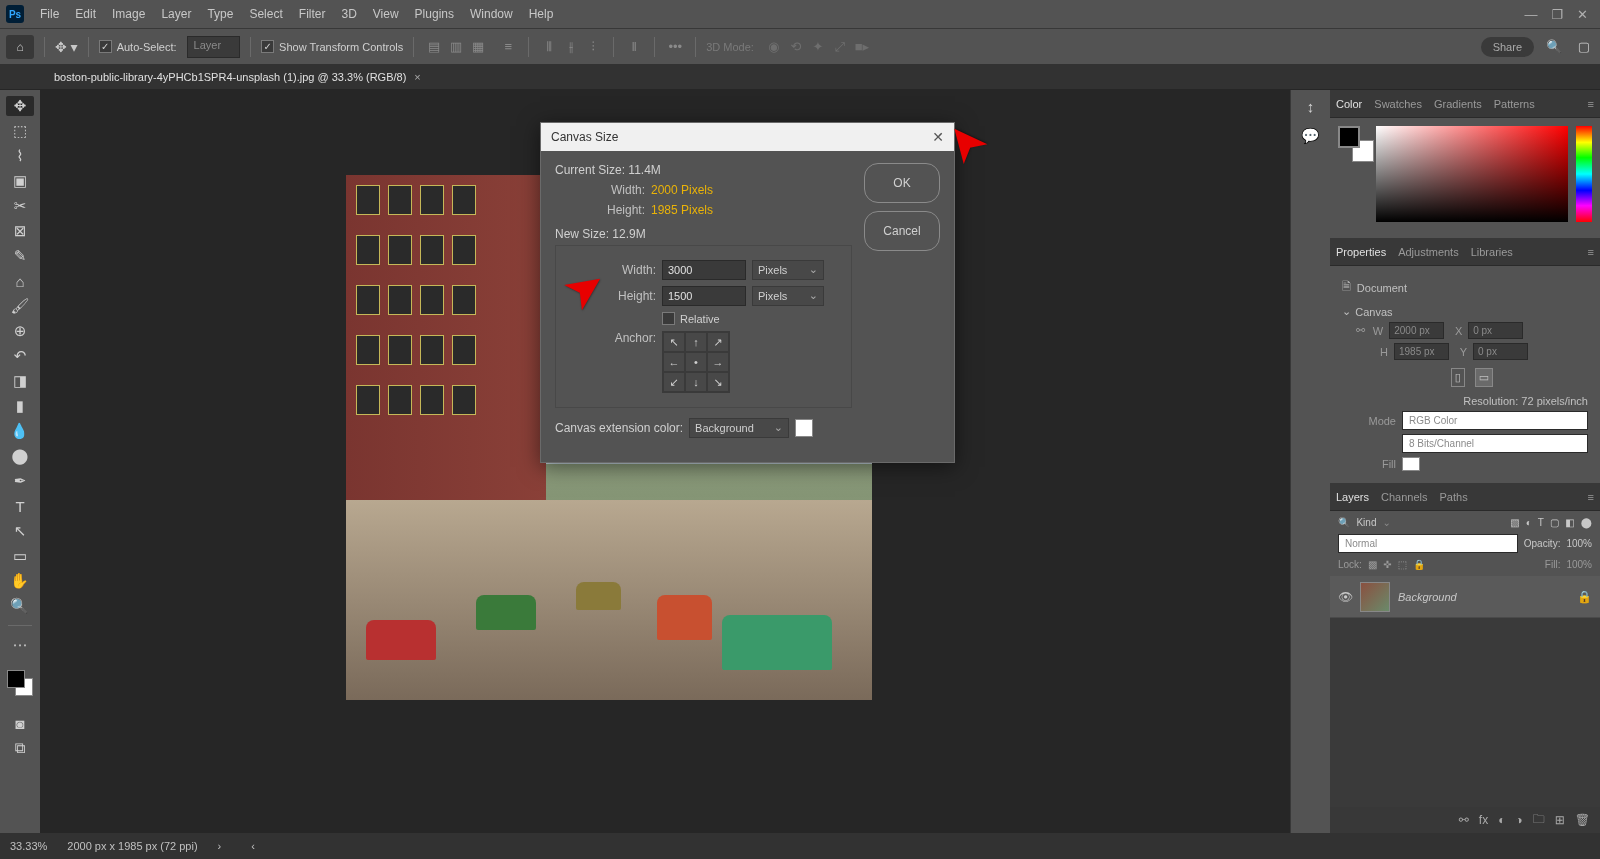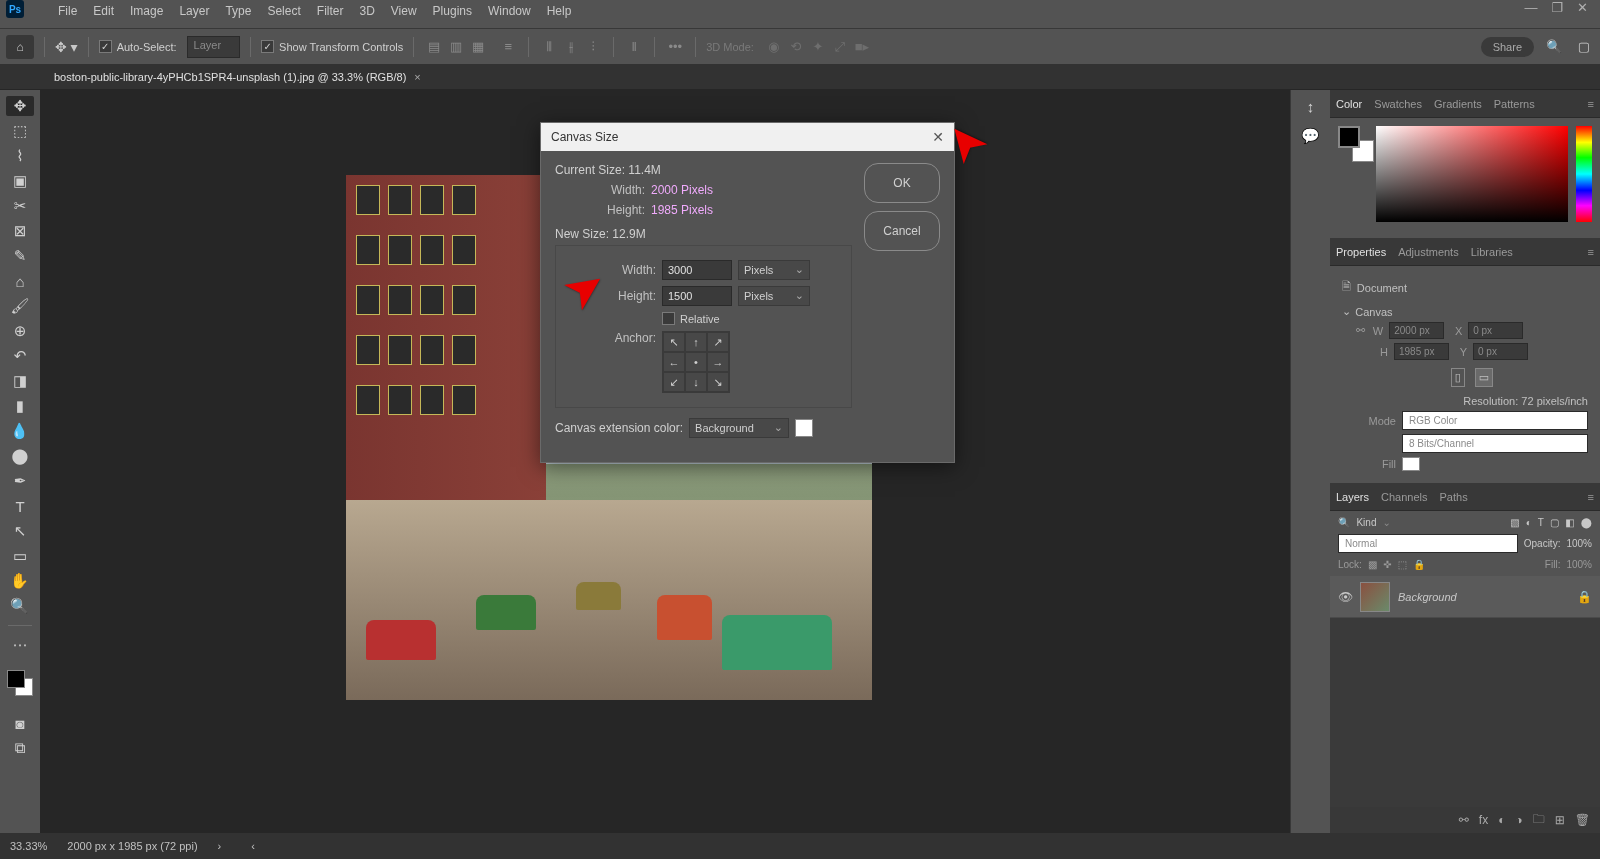--- a/index.html
+++ b/index.html
@@ -1,17 +1,17 @@
 <!DOCTYPE html>
 <html><head>
 <meta charset="utf-8">
 <style>
 * { margin:0; padding:0; box-sizing:border-box; font-family:"Segoe UI",Tahoma,sans-serif; user-select:none; }
 body { width:1600px; height:859px; background:#323232; color:#c8c8c8; font-size:12px; overflow:hidden; position:relative; }
-.menubar { height:28px; background:#535353; display:flex; align-items:flex-start; padding:0 6px;gap:18px; }
+.menubar { height:28px; background:#535353; display:flex; align-items:center; padding:0 6px; }
 .ps-logo { width:18px; height:18px; background:#001e36; color:#31a8ff; font-weight:bold; font-size:10px; display:flex; align-items:center; justify-content:center; border-radius:3px; margin-right:8px; }
 .menu-item { padding:4px 8px; cursor:pointer; }
 .win-controls { margin-left:auto; display:flex; gap:14px; padding-right:6px; color:#b0b0b0; }
 .win-btn { cursor:pointer; font-size:13px; }
 .optbar { height:36px; background:#535353; border-top:1px solid #383838; display:flex; align-items:center; padding:0 6px; gap:10px; }
 .home-btn { width:28px; height:24px; background:#383838; border-radius:3px; display:flex; align-items:center; justify-content:center; }
 .opt-sep { width:1px; height:20px; background:#6a6a6a; }
 .opt-check { display:flex; align-items:center; gap:5px; font-size:11px; color:#d0d0d0; }
 .chk { width:13px; height:13px; background:#3a3a3a; border:1px solid #7a7a7a; display:inline-flex; align-items:center; justify-content:center; font-size:10px; color:#d0d0d0; }
 .opt-dd { height:22px; background:#3a3a3a; border:1px solid #2a2a2a; padding:2px 18px 2px 6px; font-size:11px; color:#8a8a8a; position:relative; }
@@ -71,22 +71,22 @@
 .dlg-title { height:28px; background:#f0f0f0; color:#333; display:flex; align-items:center; padding:0 10px; font-size:12px; }
 .dlg-close { margin-left:auto; cursor:pointer; color:#555; font-size:14px; }
 .dlg-body { padding:12px 14px 18px; display:flex; gap:12px; }
 .dlg-left { flex:1; }
 .dlg-right { width:76px; display:flex; flex-direction:column; gap:8px; }
 .dlg-btn { height:40px; border:1px solid #8a8a8a; border-radius:14px; background:transparent; color:#d0d0d0; display:flex; align-items:center; justify-content:center; cursor:pointer; font-size:12px; }
 .dlg-section { margin-bottom:10px; }
 .dlg-box { border:1px solid #484848; padding:8px 10px; margin-top:4px; }
 .dlg-row { display:flex; align-items:center; margin:6px 0; gap:6px; }
 .dlg-lbl { width:90px; text-align:right; color:#c0c0c0; }
-.dlg-val { color:#f0abfc; }
-.dlg-input { width:70px; background:#3a3a3a; border:1px solid #2a2a2a; color:#e0e0e0; padding:3px 5px; font-size:11px; }
+.dlg-val { color:#eab308; }
+.dlg-input { width:84px; background:#3a3a3a; border:1px solid #2a2a2a; color:#e0e0e0; padding:3px 5px; font-size:11px; }
 .dlg-select { width:72px; background:#484848; border:1px solid #3a3a3a; color:#d0d0d0; padding:3px 5px; font-size:11px; position:relative; }
 .dlg-select::after { content:"⌄"; position:absolute; right:5px; top:2px; color:#aaa; }
 .anchor-grid { display:grid; grid-template-columns:repeat(3,22px); grid-template-rows:repeat(3,20px); gap:0; border:1px solid #3a3a3a; background:#484848; }
 .anchor-cell { border:1px solid #3a3a3a; display:flex; align-items:center; justify-content:center; font-size:11px; color:#d0d0d0; cursor:pointer; }
 .anchor-cell.center { background:#484848; }
 .ext-swatch { width:18px; height:18px; background:#fff; border:1px solid #888; }
 .arrow { position:absolute; color:#e80000; font-size:44px; font-weight:bold; pointer-events:none; text-shadow:0 1px 2px rgba(0,0,0,.4); transform-origin:center; }
 </style>
 </head>
 <body>

